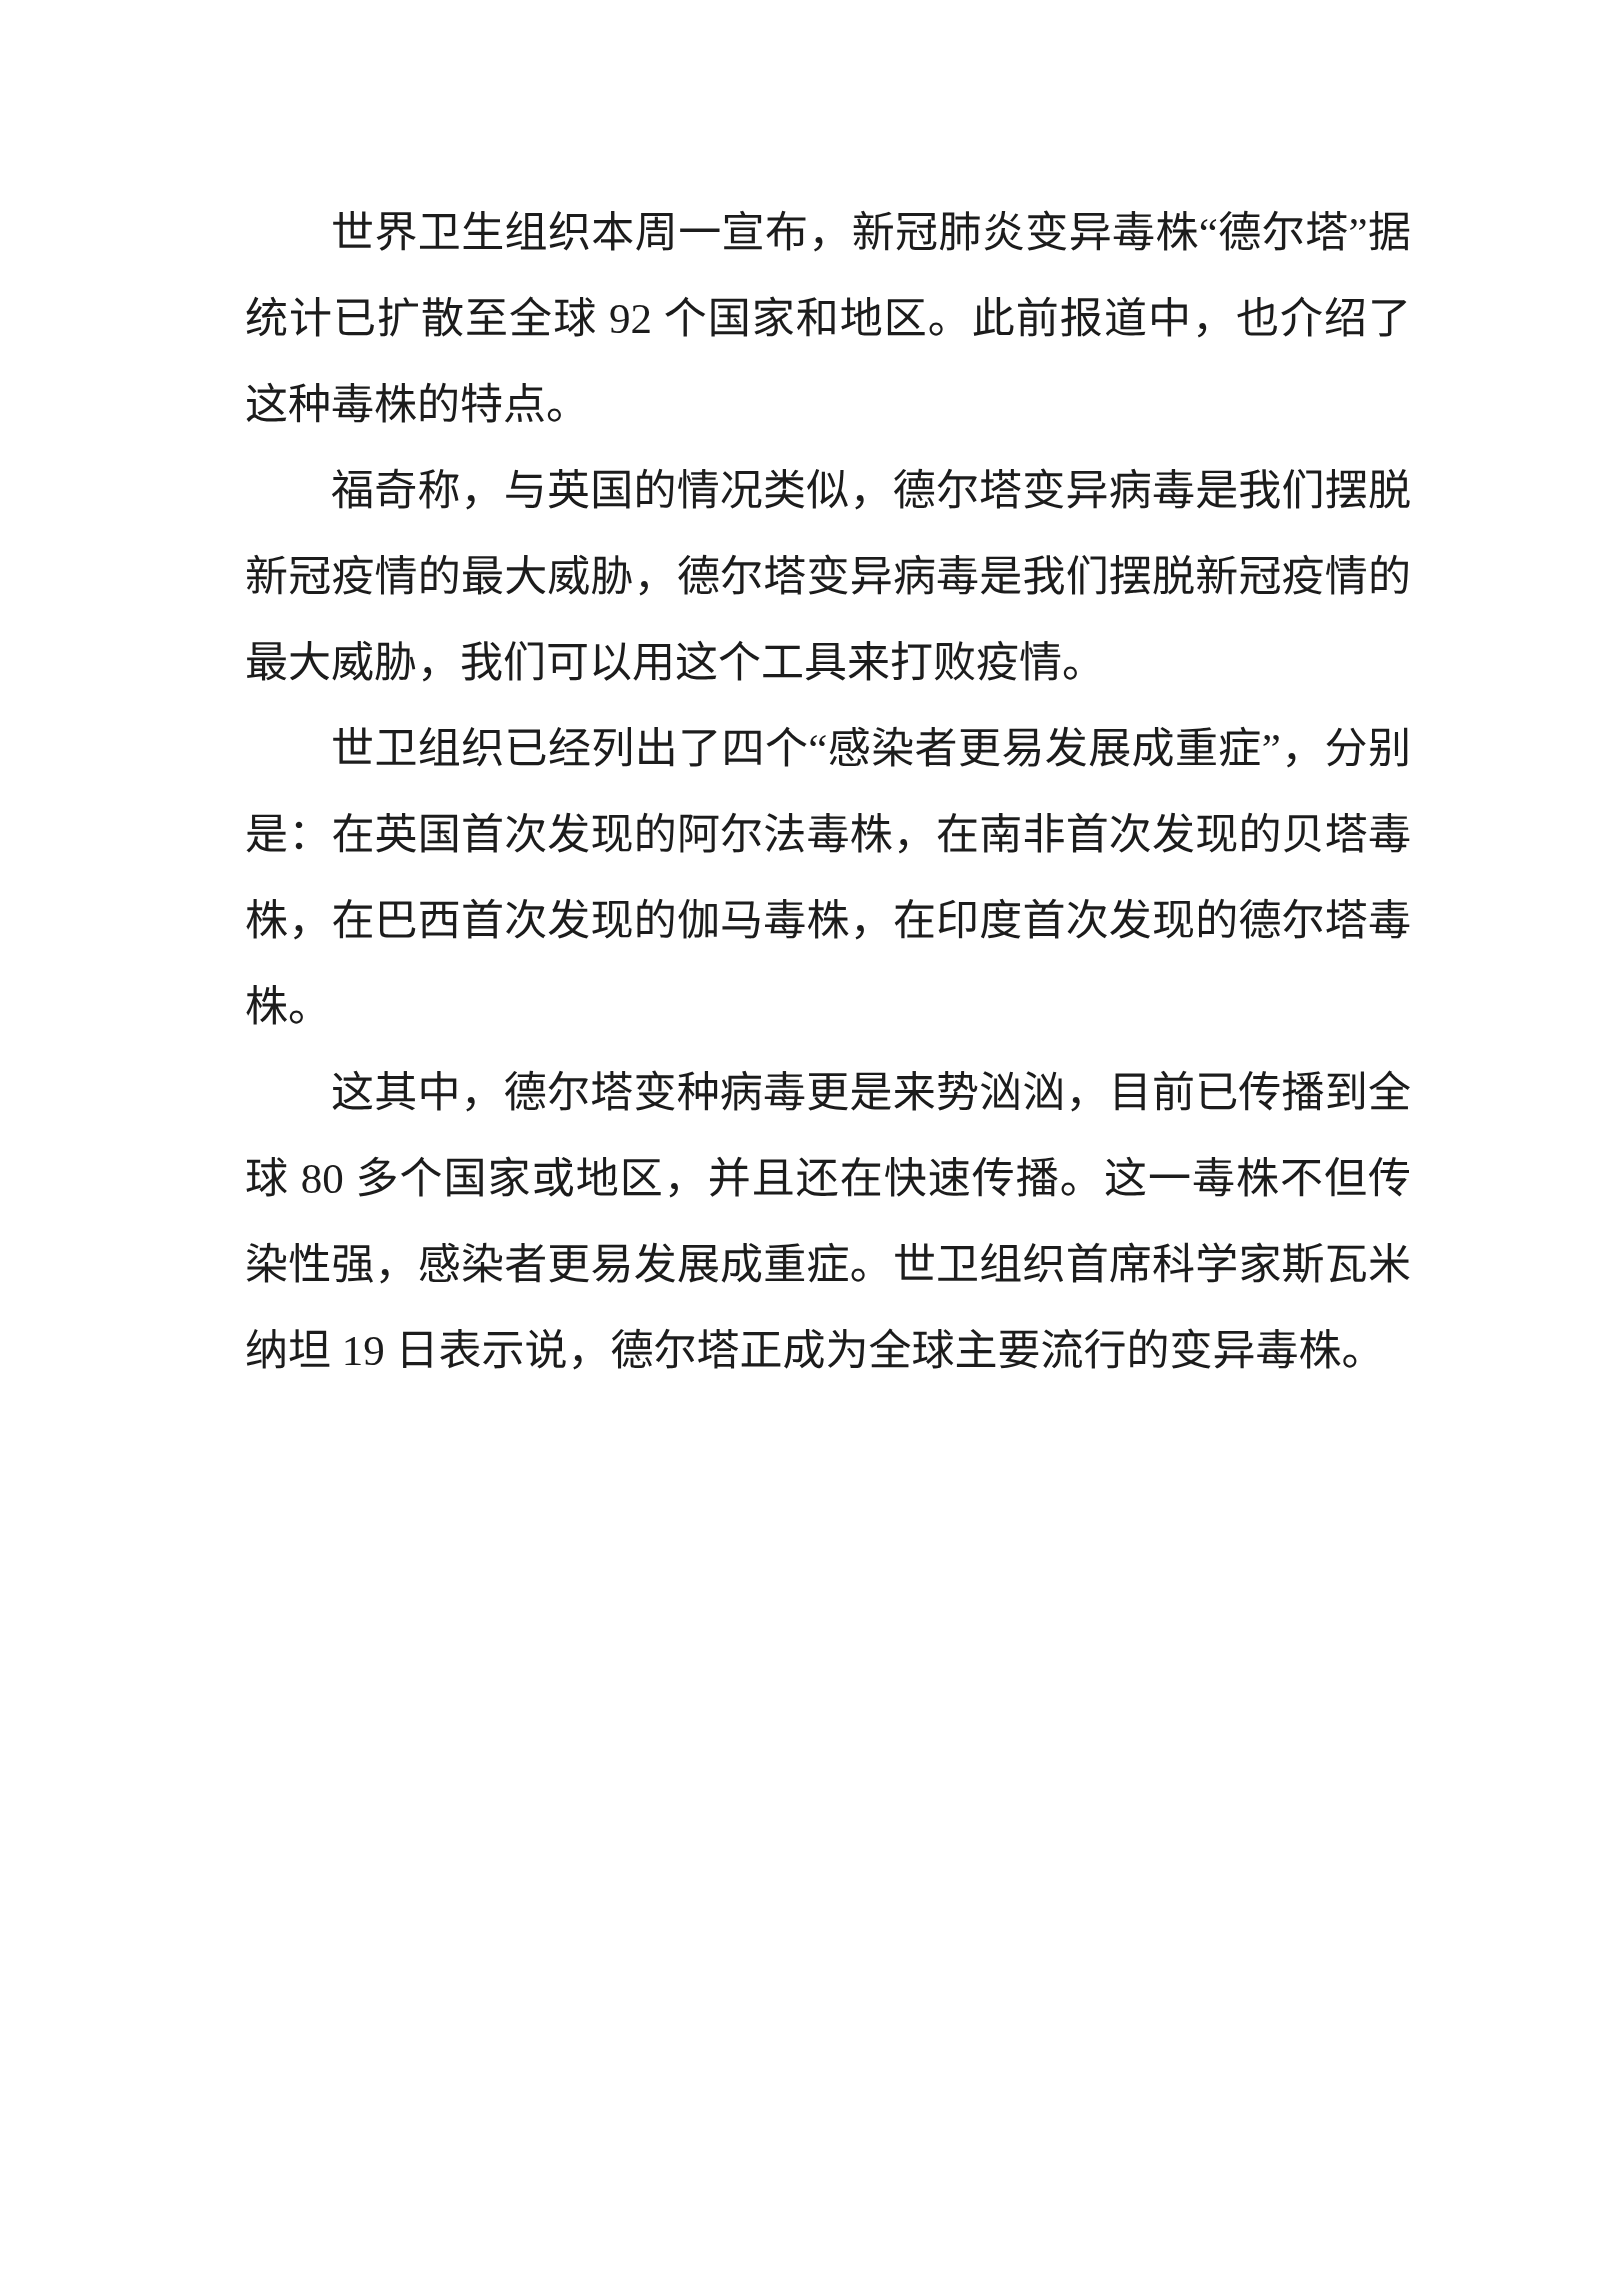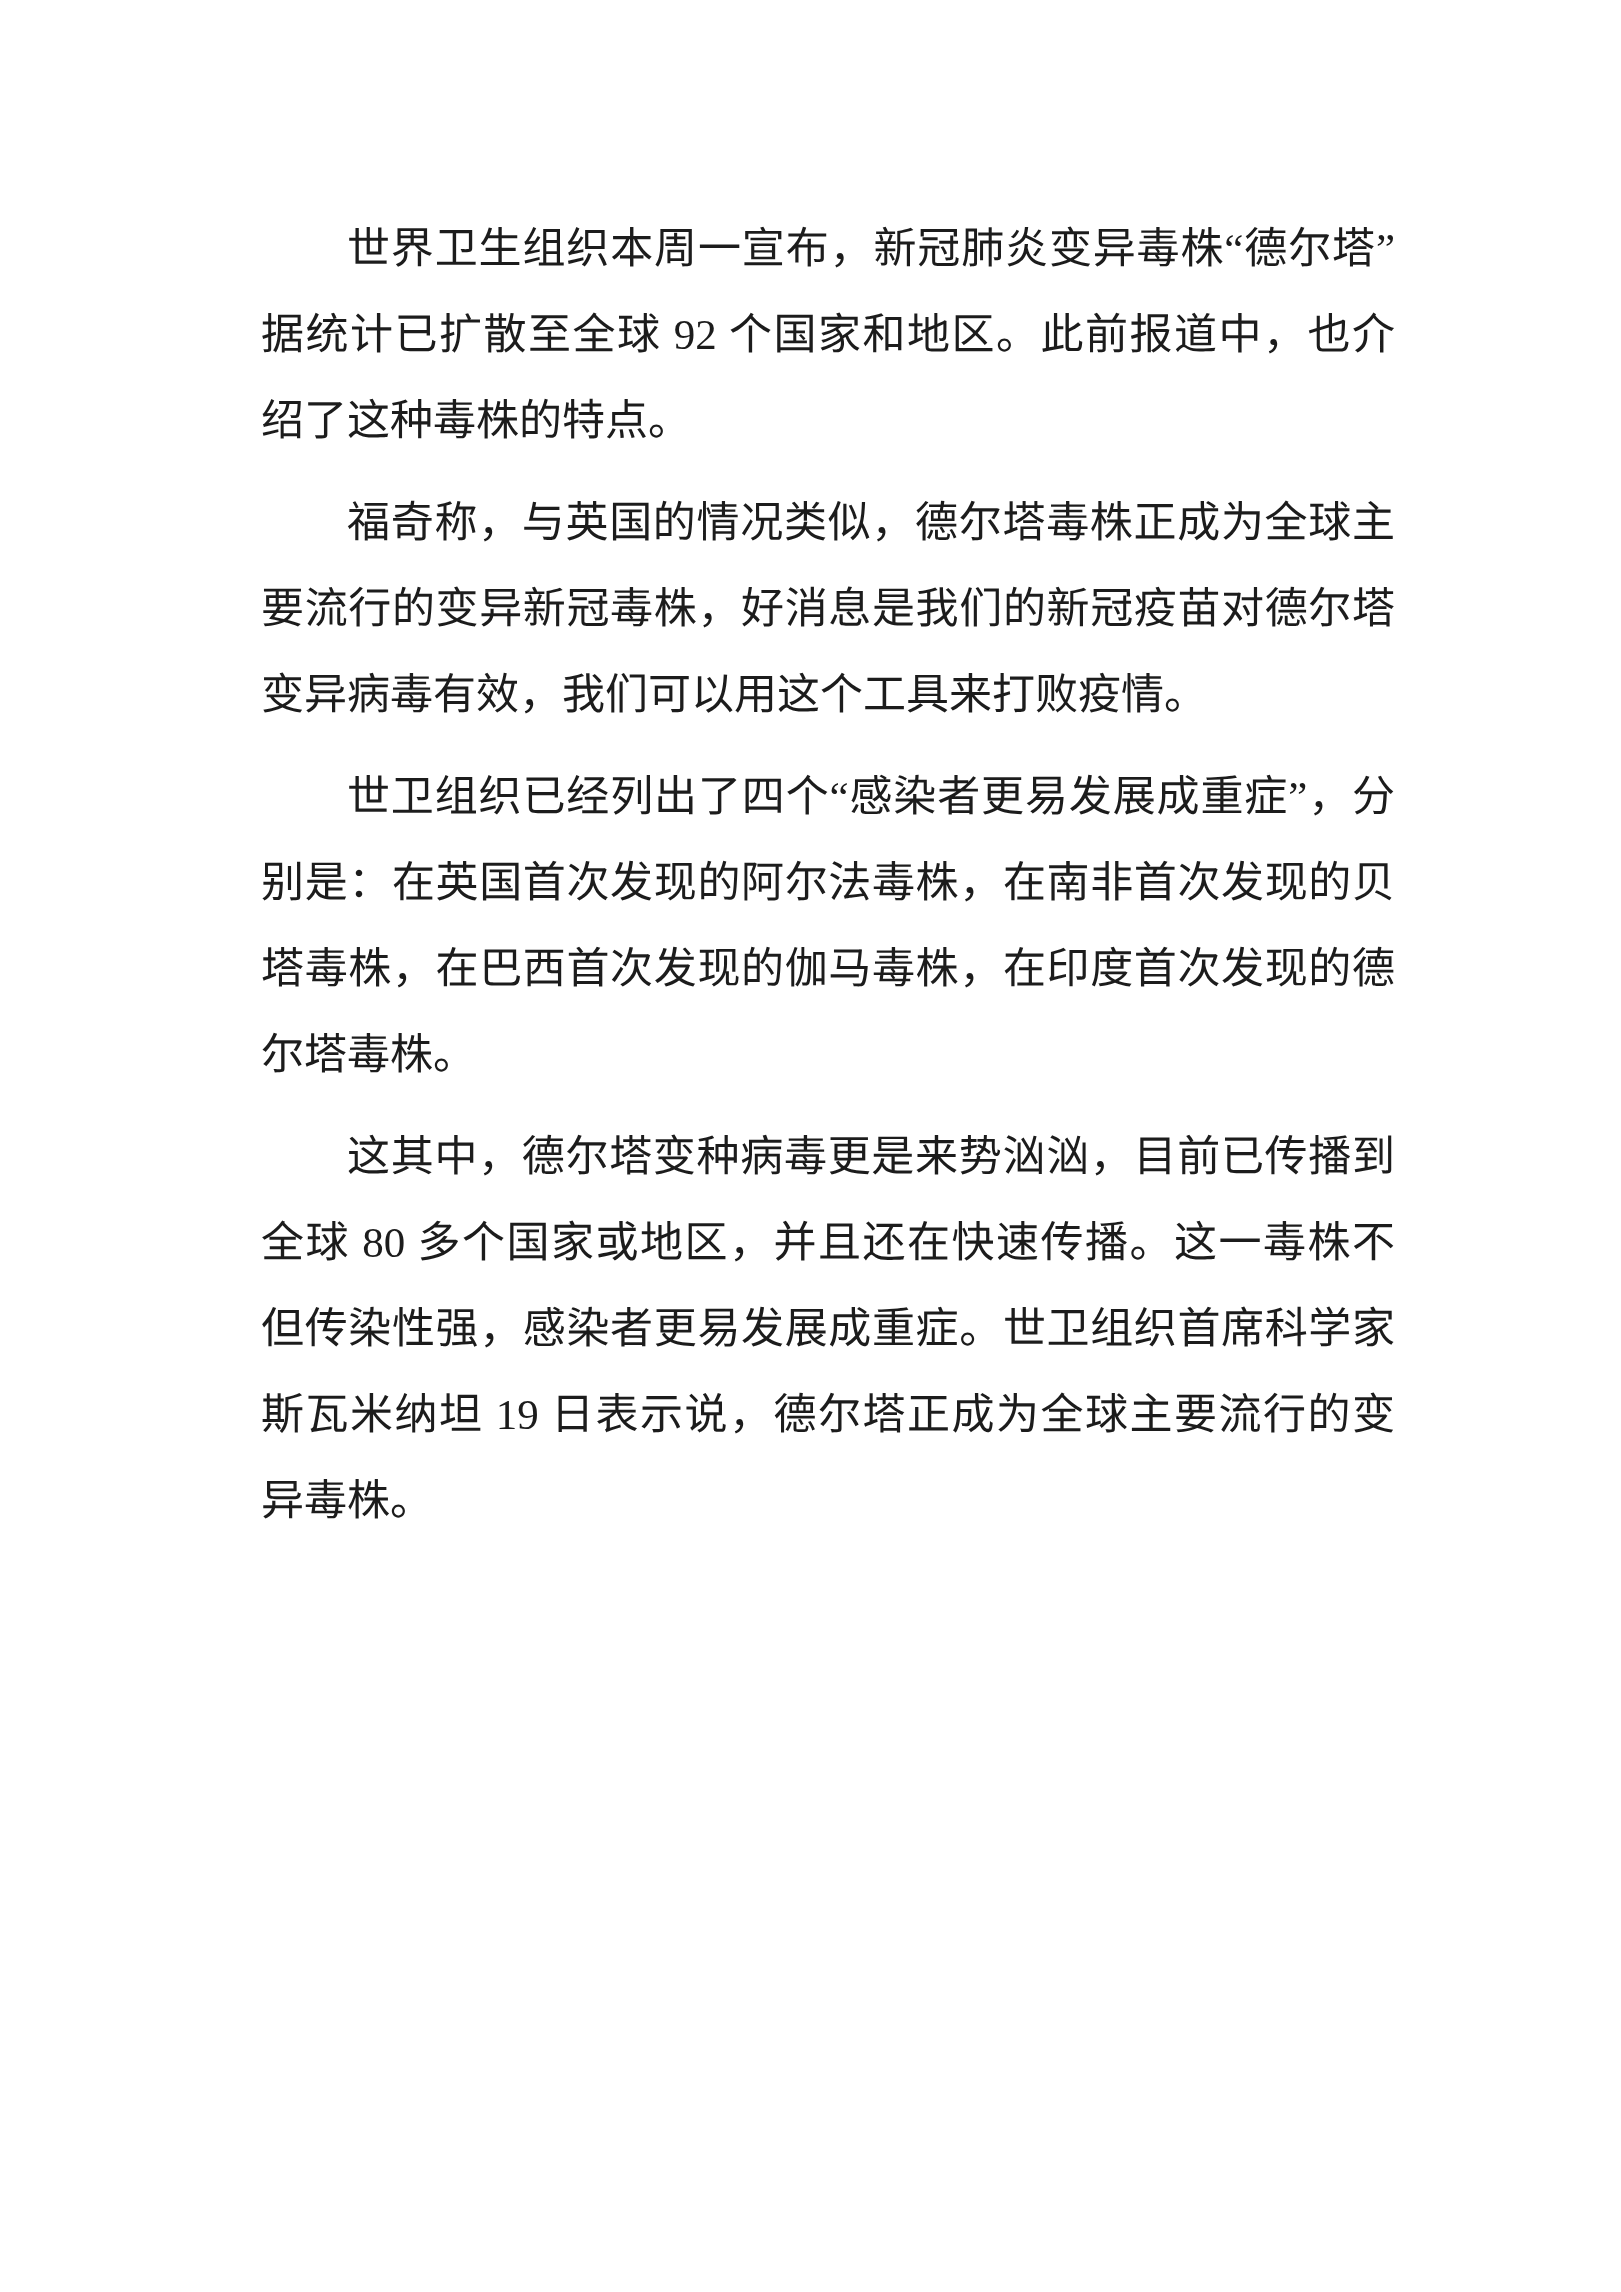--- a/index.html
+++ b/index.html
@@ -15,36 +15,36 @@
     overflow: hidden;
     box-sizing: border-box;
   }
   .text-block {
     position: absolute;
     left: 245px;
     top: 190px;
     width: 1166px;
   }
   .para {
-    margin: 16px;
+    margin: 0;
     padding: 0;
     font-family: "Liberation Serif", "DejaVu Serif", serif;
     font-size: 43px;
     line-height: 86px;
     color: #1c1c1c;
     text-align: justify;
     text-indent: 86px;
     word-break: break-all;
     font-kerning: none;
   }
 </style>
 </head>
 <body>
 
 <div class="page">
   <div class="text-block">
     <p class="para">世界卫生组织本周一宣布，新冠肺炎变异毒株“德尔塔”据统计已扩散至全球 92 个国家和地区。此前报道中，也介绍了这种毒株的特点。</p>
-    <p class="para">福奇称，与英国的情况类似，德尔塔毒株正成为全球主要流行的变异新冠毒株，好消息是我们的新冠疫苗对德尔塔变异病毒有效，我们可以用这个工具来打败疫情。</p>
+    <p class="para">福奇称，与英国的情况类似，德尔塔变异病毒是我们摆脱新冠疫情的最大威胁，德尔塔变异病毒是我们摆脱新冠疫情的最大威胁，我们可以用这个工具来打败疫情。</p>
     <p class="para">世卫组织已经列出了四个“感染者更易发展成重症”，分别是：在英国首次发现的阿尔法毒株，在南非首次发现的贝塔毒株，在巴西首次发现的伽马毒株，在印度首次发现的德尔塔毒株。</p>
     <p class="para">这其中，德尔塔变种病毒更是来势汹汹，目前已传播到全球 80 多个国家或地区，并且还在快速传播。这一毒株不但传染性强，感染者更易发展成重症。世卫组织首席科学家斯瓦米纳坦 19 日表示说，德尔塔正成为全球主要流行的变异毒株。</p>
   </div>
 </div>
 
 
 </body></html>

